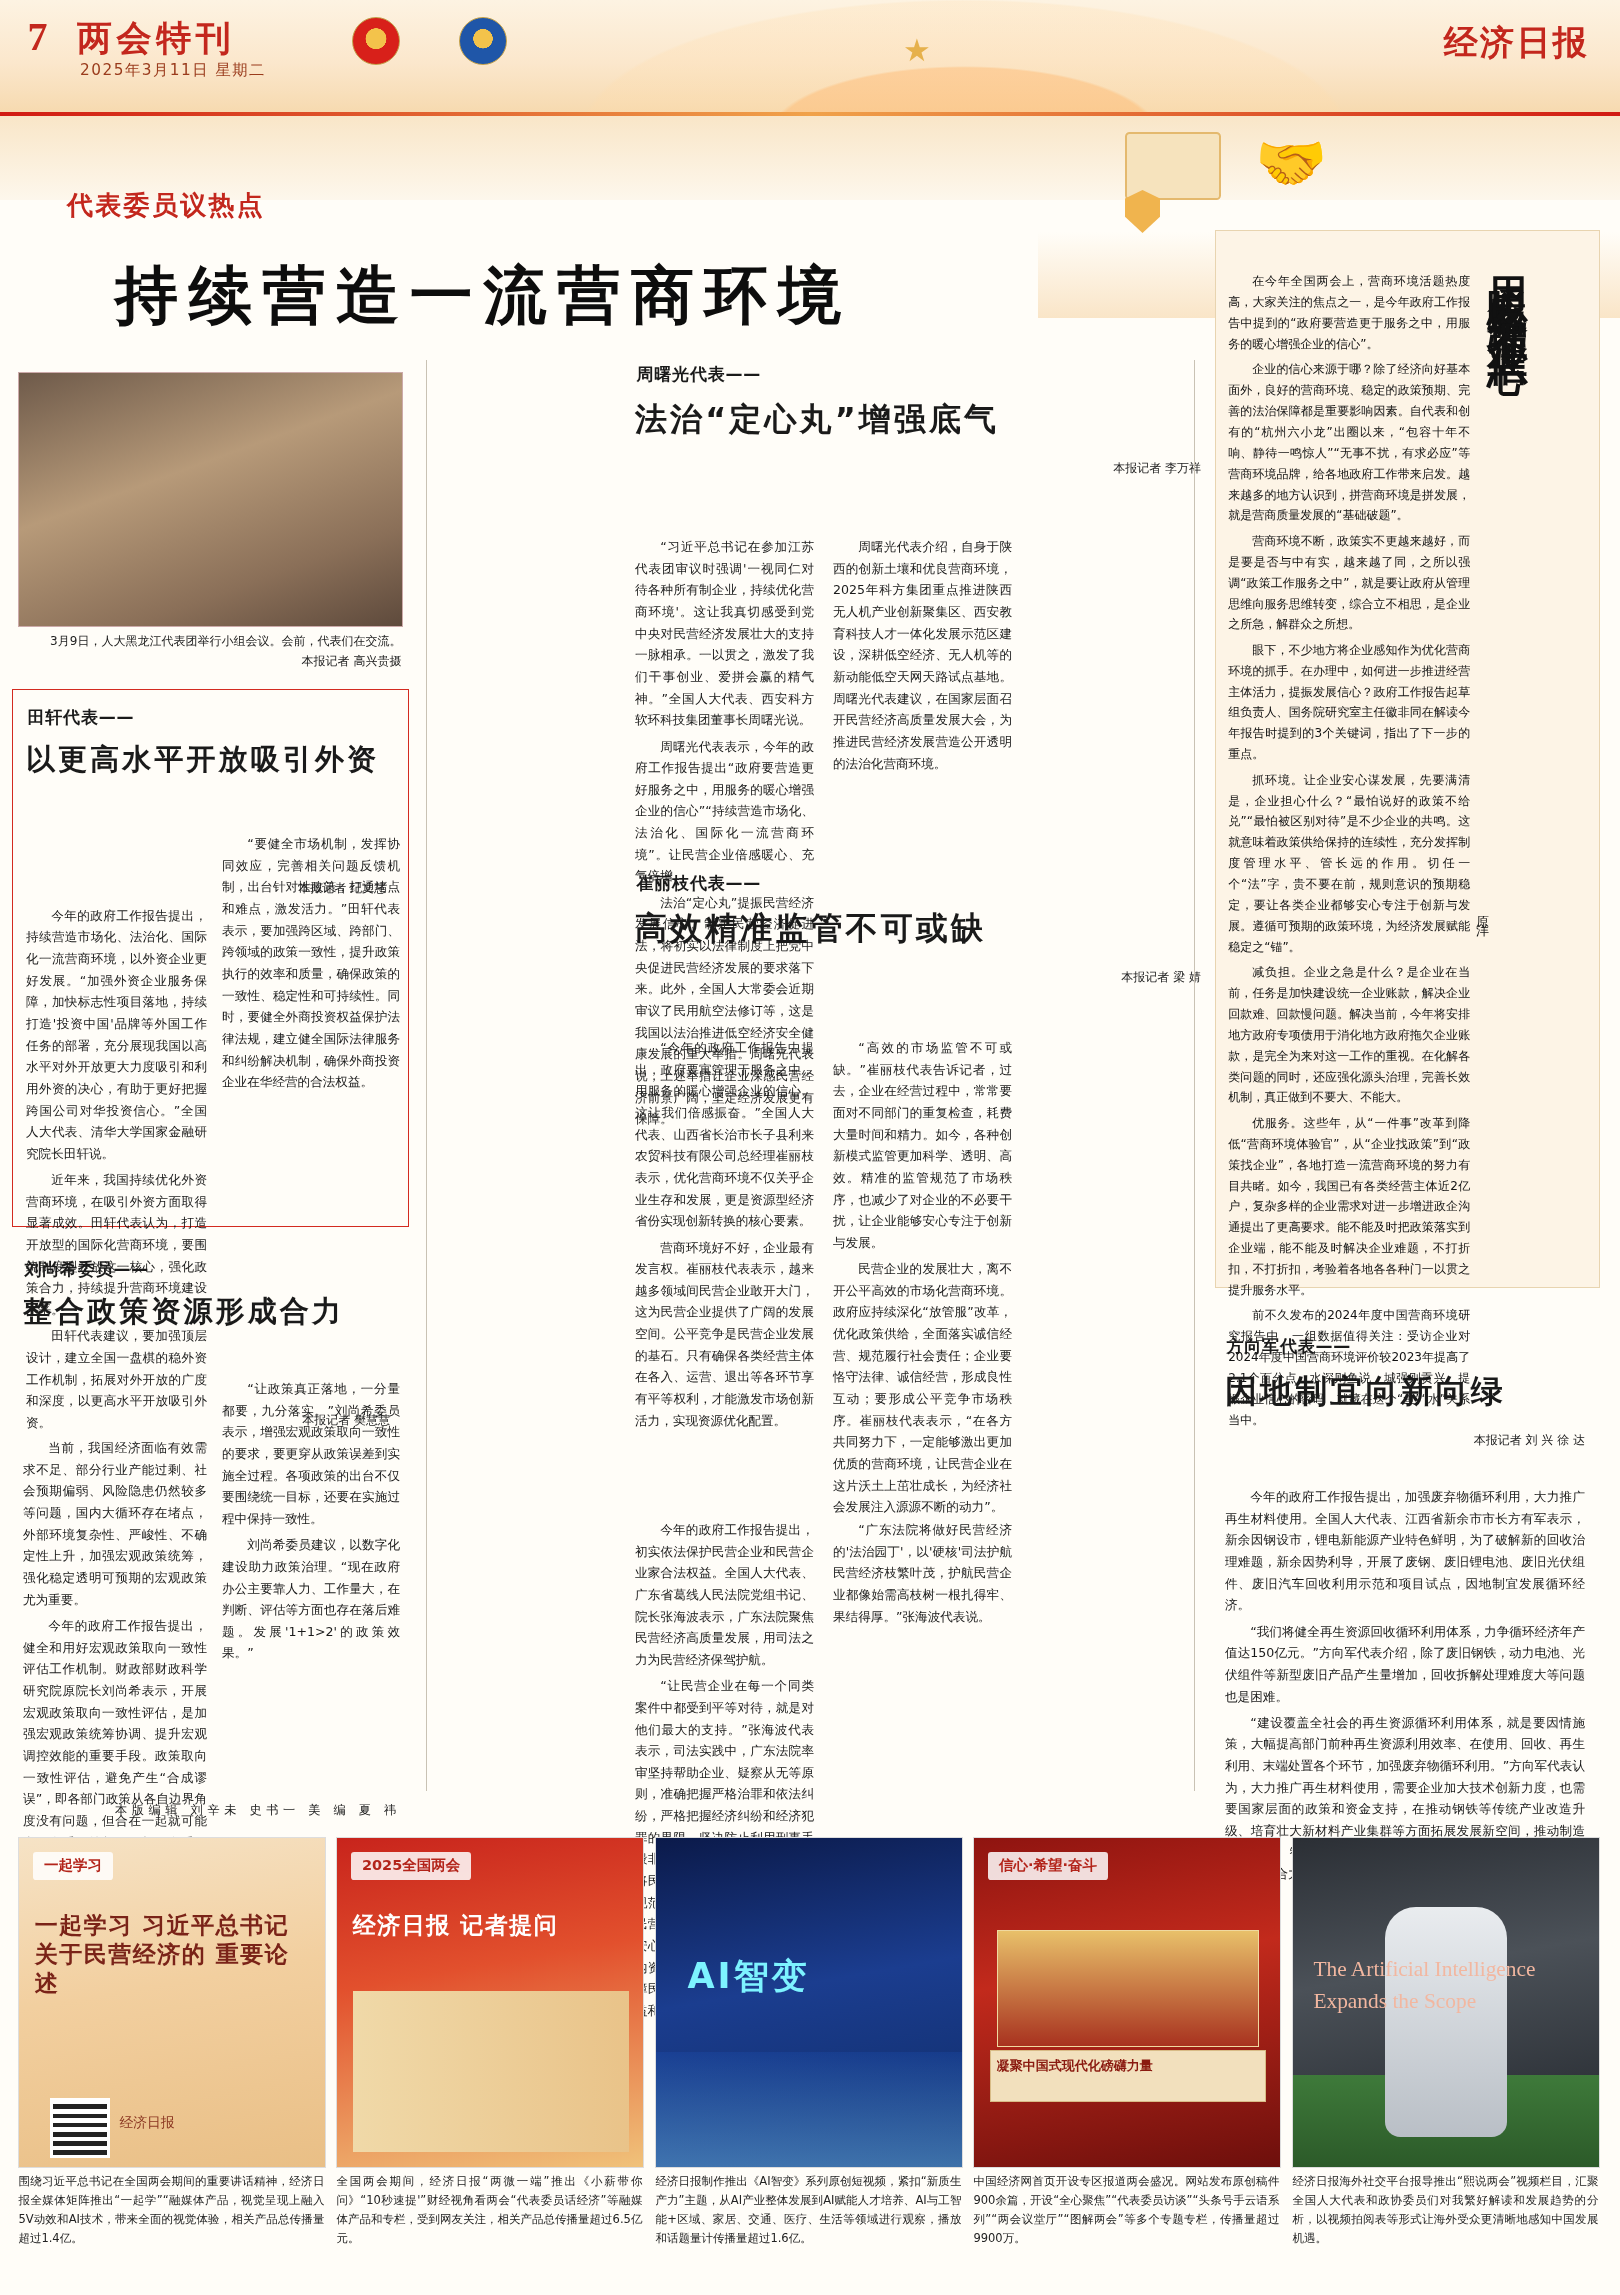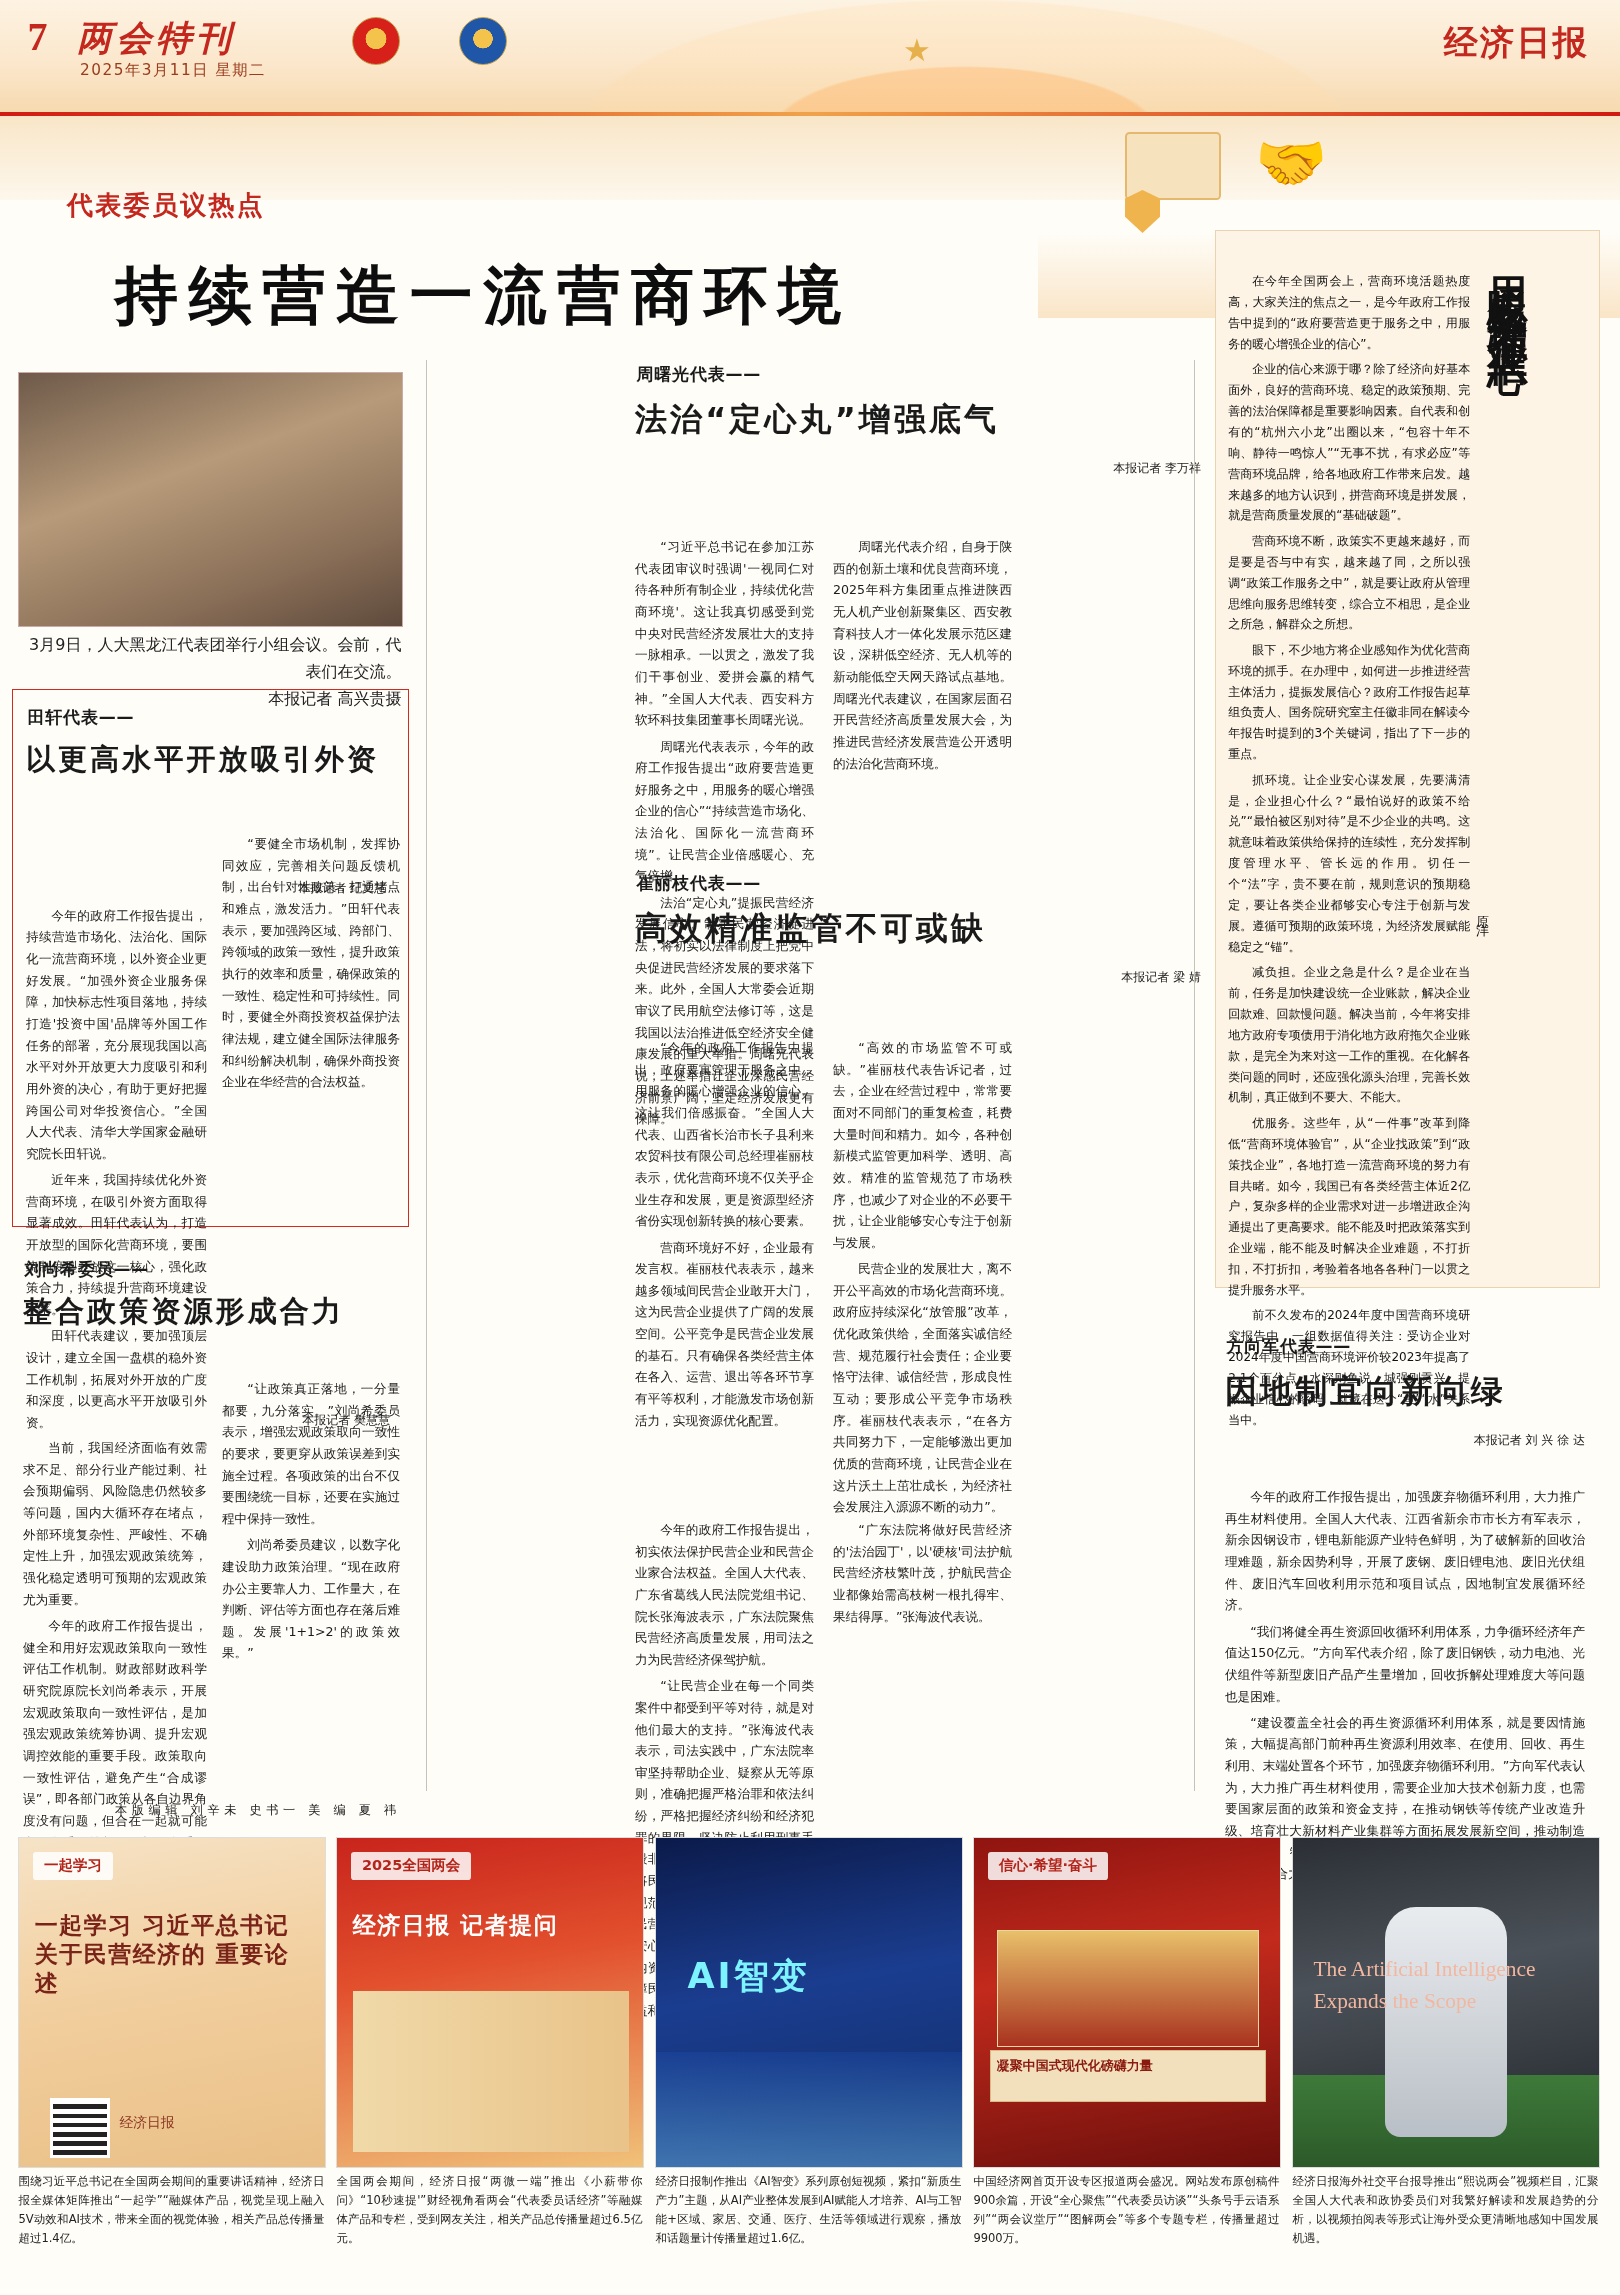--- a/index.html
+++ b/index.html
@@ -4,21 +4,21 @@
 <style>
   html,body{margin:0;padding:0;background:#fff;}
   body{width:1620px;height:2295px;font-family:"DejaVu Sans","Liberation Sans",sans-serif;color:#111;position:relative;overflow:hidden;}
   .page{position:relative;width:1620px;height:2295px;background:#fffdf8;}
 
   
   .masthead{position:absolute;left:0;top:0;width:1620px;height:115px;
     background:linear-gradient(180deg,#fdf3e2 0%,#fbe7cc 55%,#f6d9ae 100%);}
   .mast-red-stripe{position:absolute;left:0;top:112px;width:1620px;height:4.6px;background:linear-gradient(90deg,#d11a12,#f0a24a,#d11a12);}
   .page-num{position:absolute;left:27.6px;top:17px;width:40px;height:40px;color:#c3271d;font-size:40px;font-weight:bold;line-height:40px;font-family:"Liberation Serif",serif;}
-  .mast-title{position:absolute;left:77px;top:15.3px;font-size:35px;font-weight:bold;color:#c3271d;letter-spacing:4.6px;font-family:"DejaVu Sans",sans-serif;font-style:italic;}
+  .mast-title{position:absolute;left:77px;top:15.3px;font-size:35px;font-weight:bold;color:#c3271d;letter-spacing:4.6px;font-family:"DejaVu Sans",sans-serif;}
   .mast-date{position:absolute;left:80px;top:60px;font-size:15.3px;color:#9a3b1c;letter-spacing:1.5px;}
   .emblem{position:absolute;top:17px;width:46px;height:46px;border-radius:50%;background:radial-gradient(circle at 50% 45%,#f3c34b 0 30%,#d8201a 31% 100%);border:1.5px solid #c2a04a;}
   .emblem.e1{left:352px;}
   .emblem.e2{left:459px;background:radial-gradient(circle at 50% 45%,#f3c34b 0 28%,#1f56a8 29% 100%);}
   .mast-right{position:absolute;right:31px;top:20px;font-size:34px;font-weight:bold;color:#c3271d;letter-spacing:2.3px;font-family:"Liberation Serif",serif;}
   .mast-deco{position:absolute;left:582px;top:0;width:765px;height:112px;
      background:radial-gradient(ellipse at 50% 120%, rgba(255,190,120,.55) 0 35%, rgba(255,220,170,.25) 36% 70%, rgba(255,255,255,0) 71%);}
   .mast-star{position:absolute;left:903px;top:32px;color:#e6b14c;font-size:31px;}
 
   
@@ -36,21 +36,21 @@
   .headline{position:absolute;left:115px;top:253px;font-size:63px;font-weight:bold;letter-spacing:10.7px;
      font-family:"DejaVu Sans",sans-serif;color:#0d0d0d;}
 
   
   .col{position:absolute;font-size:12.6px;line-height:1.72;text-align:justify;color:#1a1a1a;}
   .body p{margin:0 0 4.6px 0;text-indent:2em;}
 
   .photo{position:absolute;left:18.4px;top:372px;width:383px;height:253px;
      background:linear-gradient(160deg,#6e5a4a,#b79a79 40%,#8a6f58 75%,#5e4a3c);
      border:0.8px solid #caa;}
-  .photo-cap{position:absolute;left:18.4px;top:631px;width:383px;font-size:16px;line-height:1.7;text-align:right;color:#222;}
+  .photo-cap{position:absolute;left:18.4px;top:631px;width:383px;font-size:12px;line-height:1.7;text-align:right;color:#222;}
 
   .redbox{position:absolute;left:12.2px;top:689px;width:395px;height:536px;border:1.5px solid #d32a20;}
 
   .byline{font-size:12px;text-align:right;color:#222;margin:1.5px 0 6.1px 0;}
   .subhead{font-size:17px;font-weight:bold;margin:0 0 3.1px 1.5px;letter-spacing:0.8px;}
   .arthead{font-size:32px;font-weight:bold;letter-spacing:3.1px;margin:1.5px 0 10.7px 0;font-family:"DejaVu Sans",sans-serif;}
   .arthead.sm{font-size:29px;}
 
   .vline{position:absolute;width:0.8px;background:#c9c2b4;}
   .vert-title{writing-mode:vertical-rl;text-orientation:upright;font-size:40px;font-weight:bold;letter-spacing:7.7px;line-height:1.15;}

